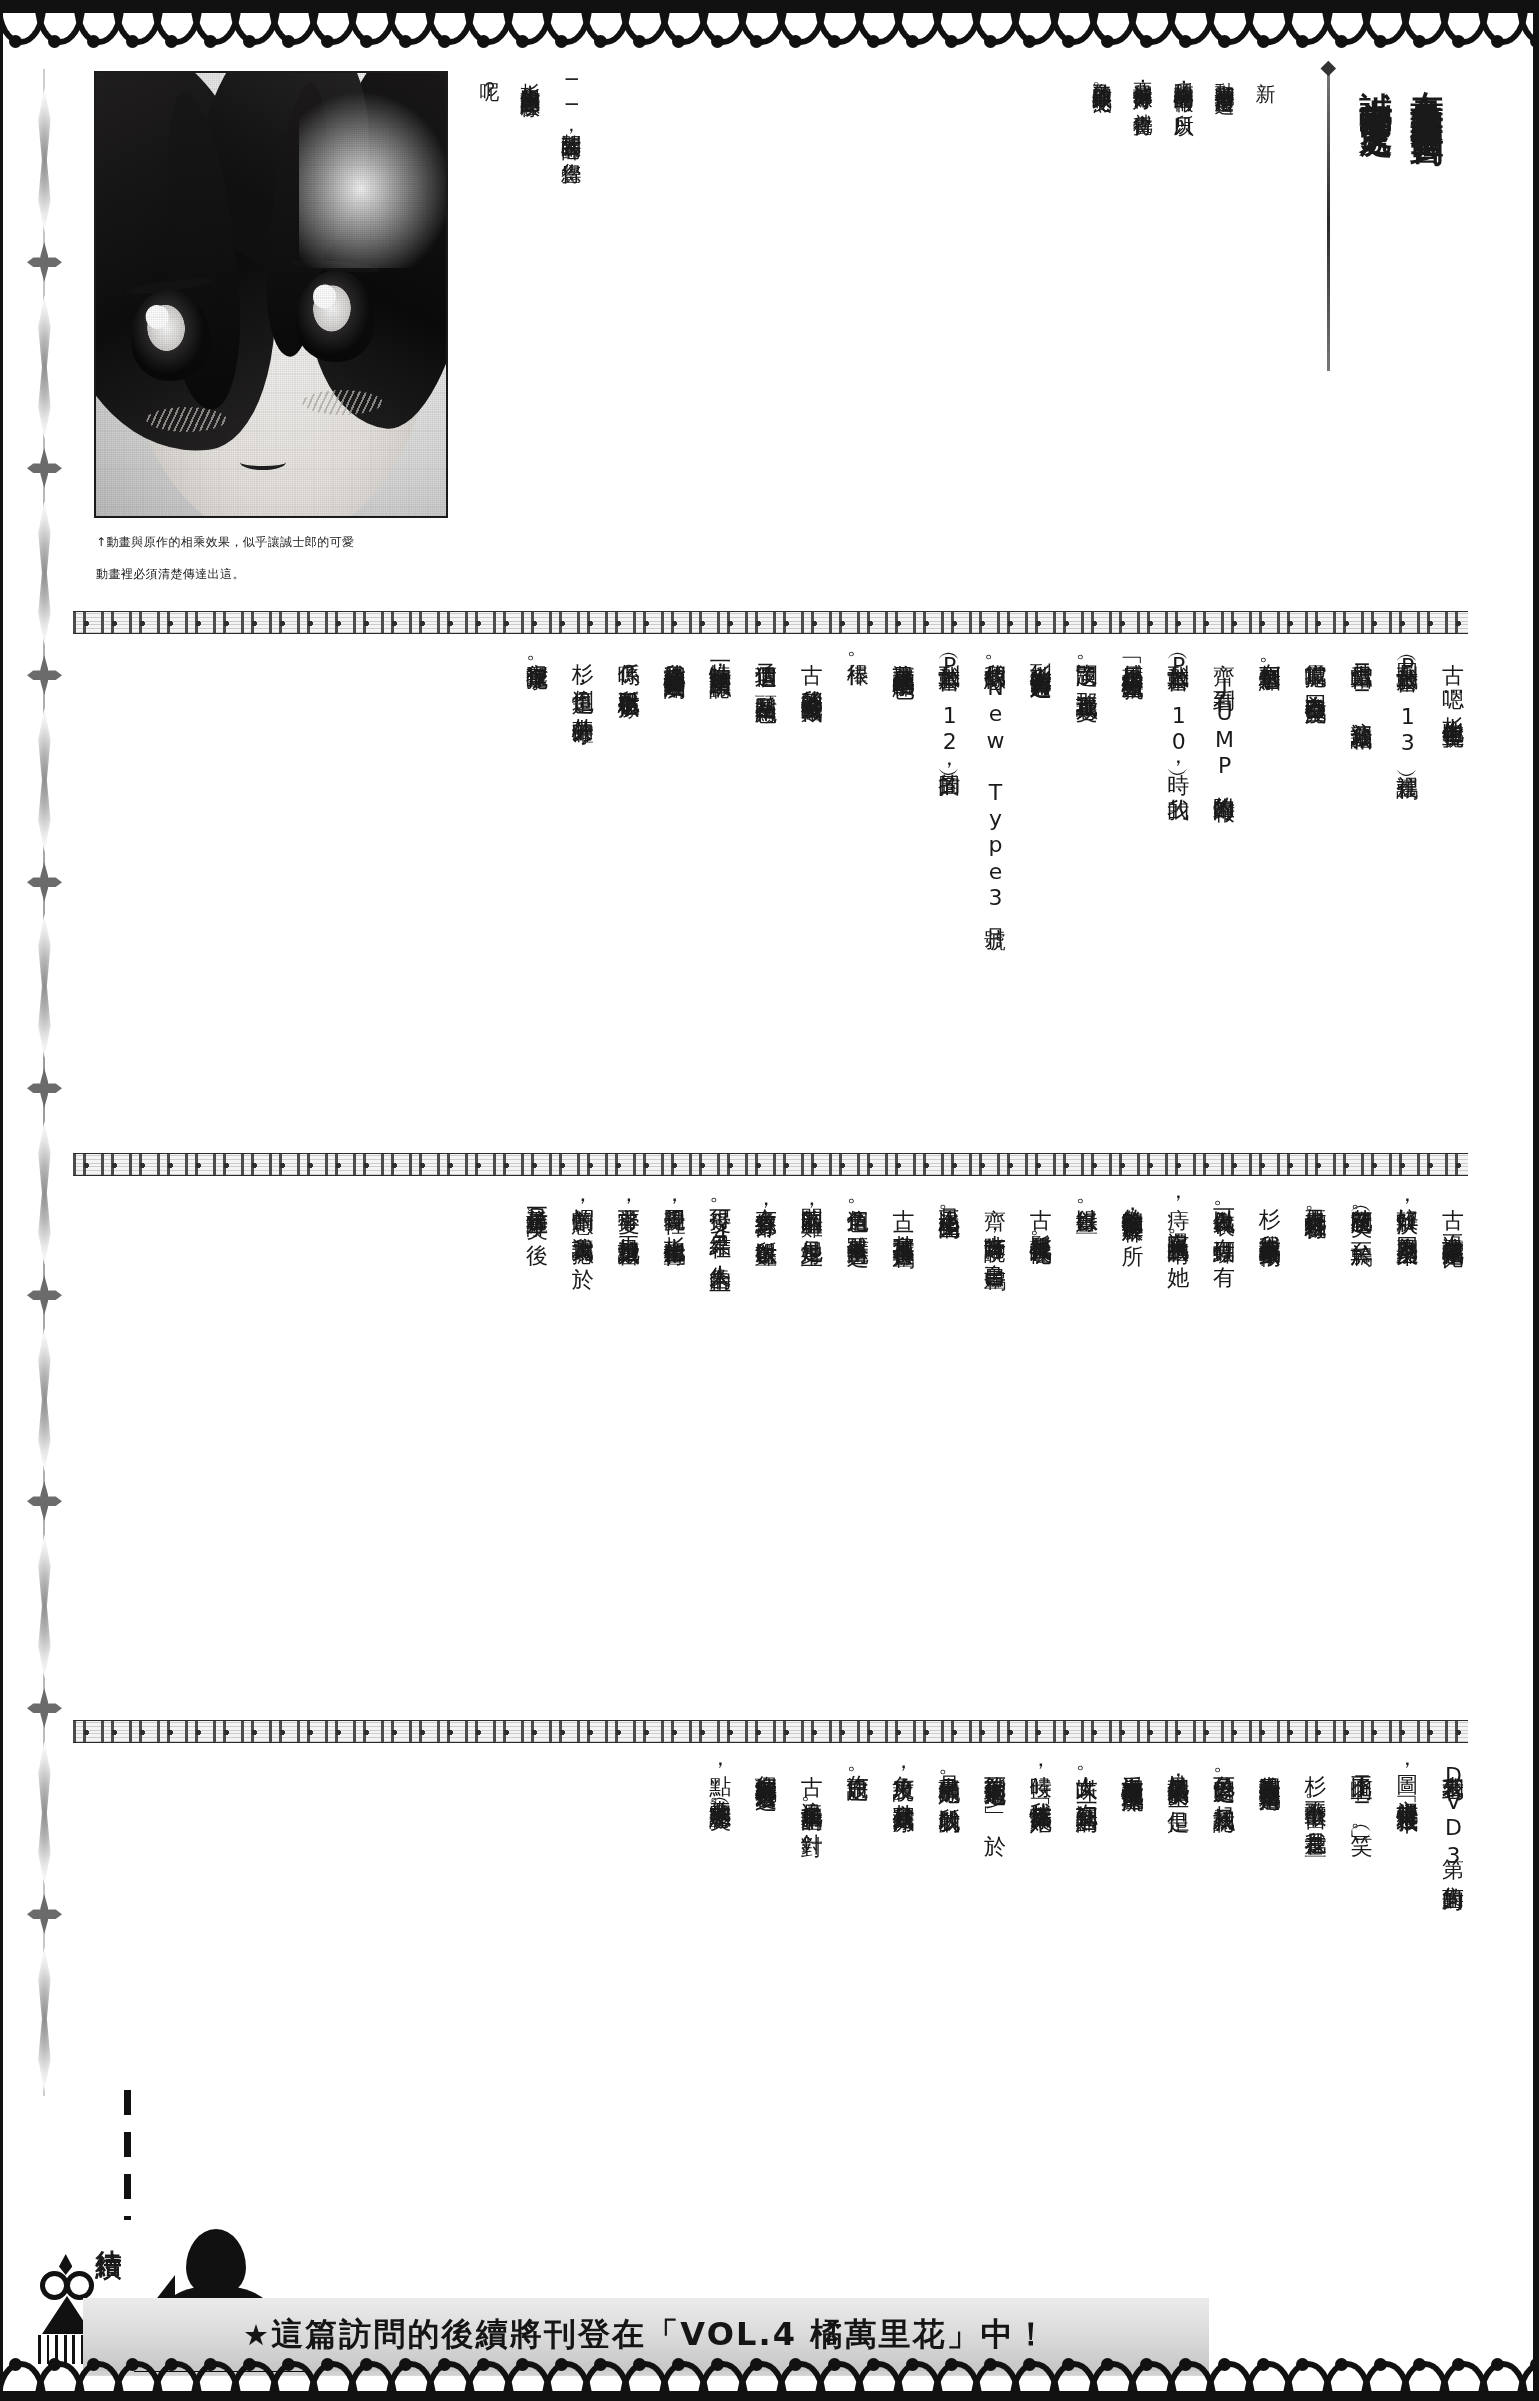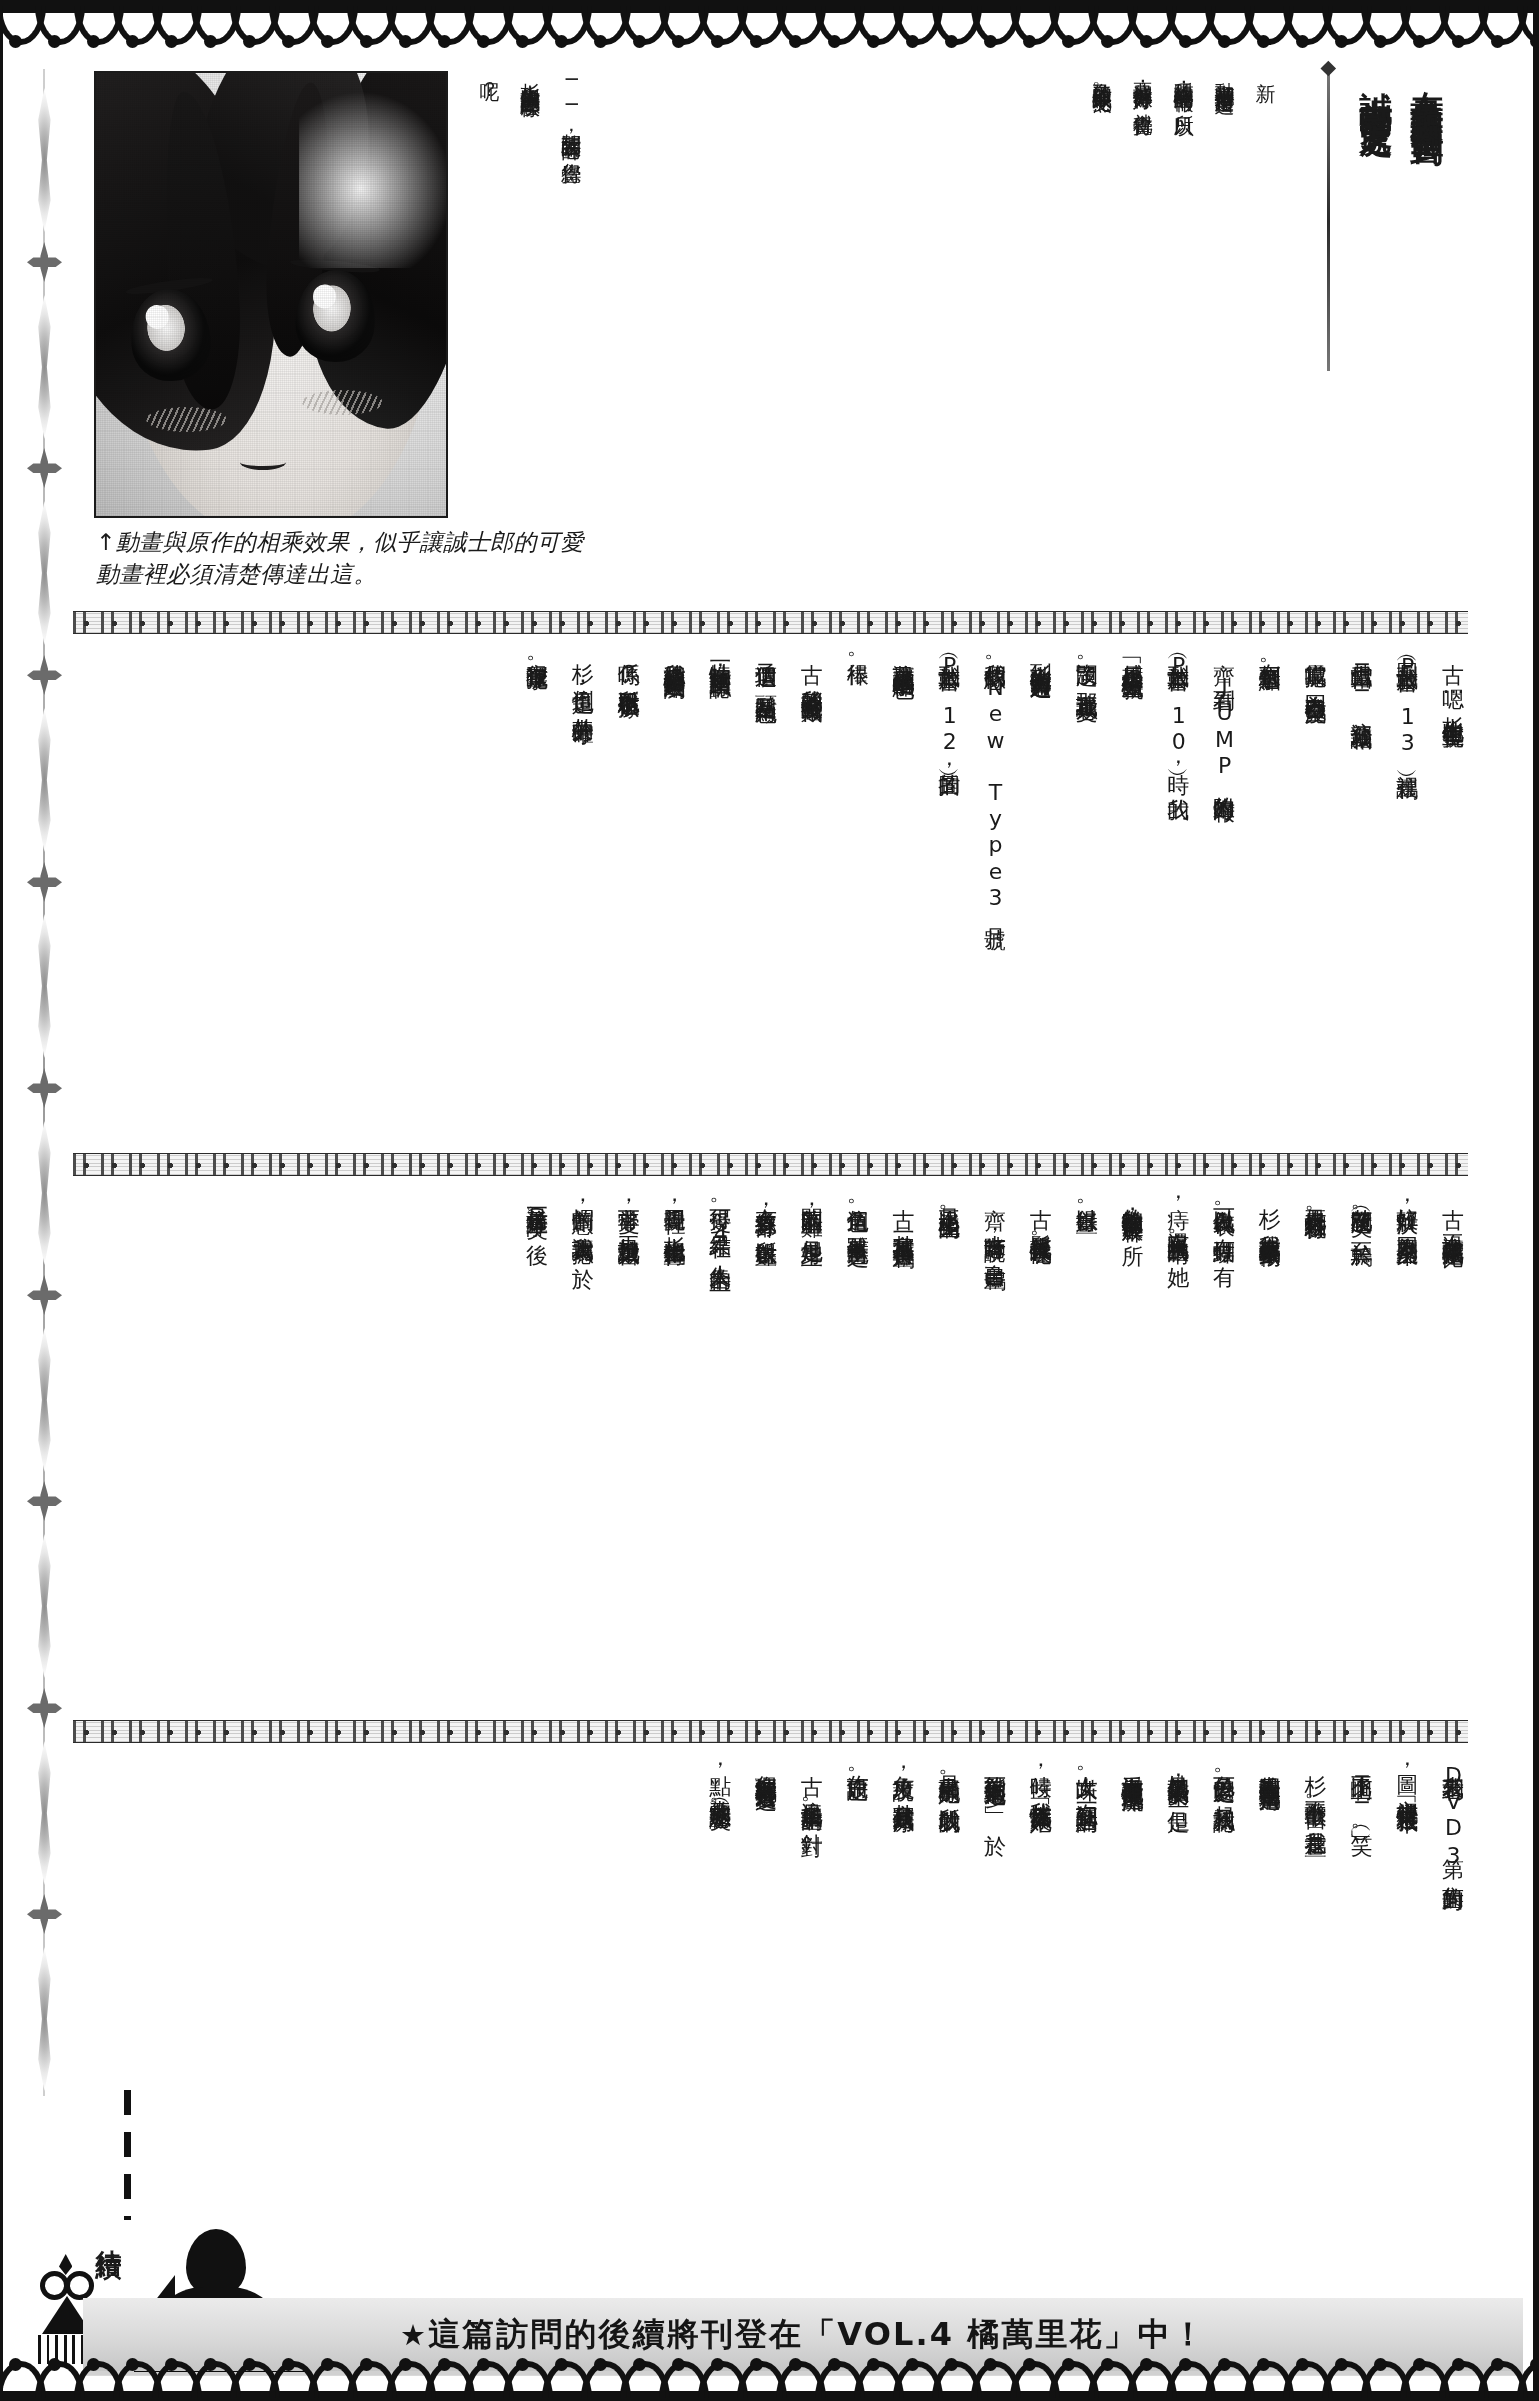--- a/index.html
+++ b/index.html
@@ -152,23 +152,22 @@
     position:absolute; inset:0;
     background-image:
       repeating-linear-gradient(0deg, rgba(0,0,0,.055) 0 1px, transparent 1px 1.9px),
       repeating-linear-gradient(90deg, rgba(0,0,0,.045) 0 1px, transparent 1px 1.9px);
     mix-blend-mode:multiply;
   }
 
   
   .photo-caption {
     position:absolute; left:96px; top:526px; width:596px;
-    font-size:23px; line-height:32px; letter-spacing:0.4px;
+    font-size:12px; line-height:32px; letter-spacing:0.4px;
     color:#1a1a1a;
-    font-style:italic;
   }
 
   
   .headline {
     position:absolute; right:94px; top:65px; height:317px;
     display:flex; flex-direction:row-reverse; align-items:flex-start; gap:0;
   }
   .hl-col {
     writing-mode:vertical-rl; text-orientation:upright;
     font-size:33px; font-weight:700; letter-spacing:4.8px;
@@ -260,21 +259,21 @@
   .silhouette .body {
     position:absolute; left:5.8px; top:58px; width:133px; height:73px;
     background:#111; border-radius:40% 40% 4% 4%/70% 70% 6% 6%;
   }
   .silhouette .desk {
     position:absolute; left:-9.6px; top:108px; width:173px; height:35px;
     background:#d6d6d6; border:2.9px solid #111;
   }
 
   .banner {
-    position:absolute; left:83px; top:2298px; width:1440px; height:73px;
+    position:absolute; left:83px; top:2298px; width:1126px; height:73px;
     background:linear-gradient(180deg,#ebebeb 0%,#d9d9d9 55%,#c6c6c6 100%);
     border:0; display:flex; align-items:center; justify-content:center;
     box-shadow: 0 4.8px 0 rgba(0,0,0,.18);
     text-align: center;
   }
   .banner-text {
     font-size:32px; font-weight:700; letter-spacing:2.1px; white-space:nowrap;
     color:#151515;
   }
   .star { font-size:29px; }

